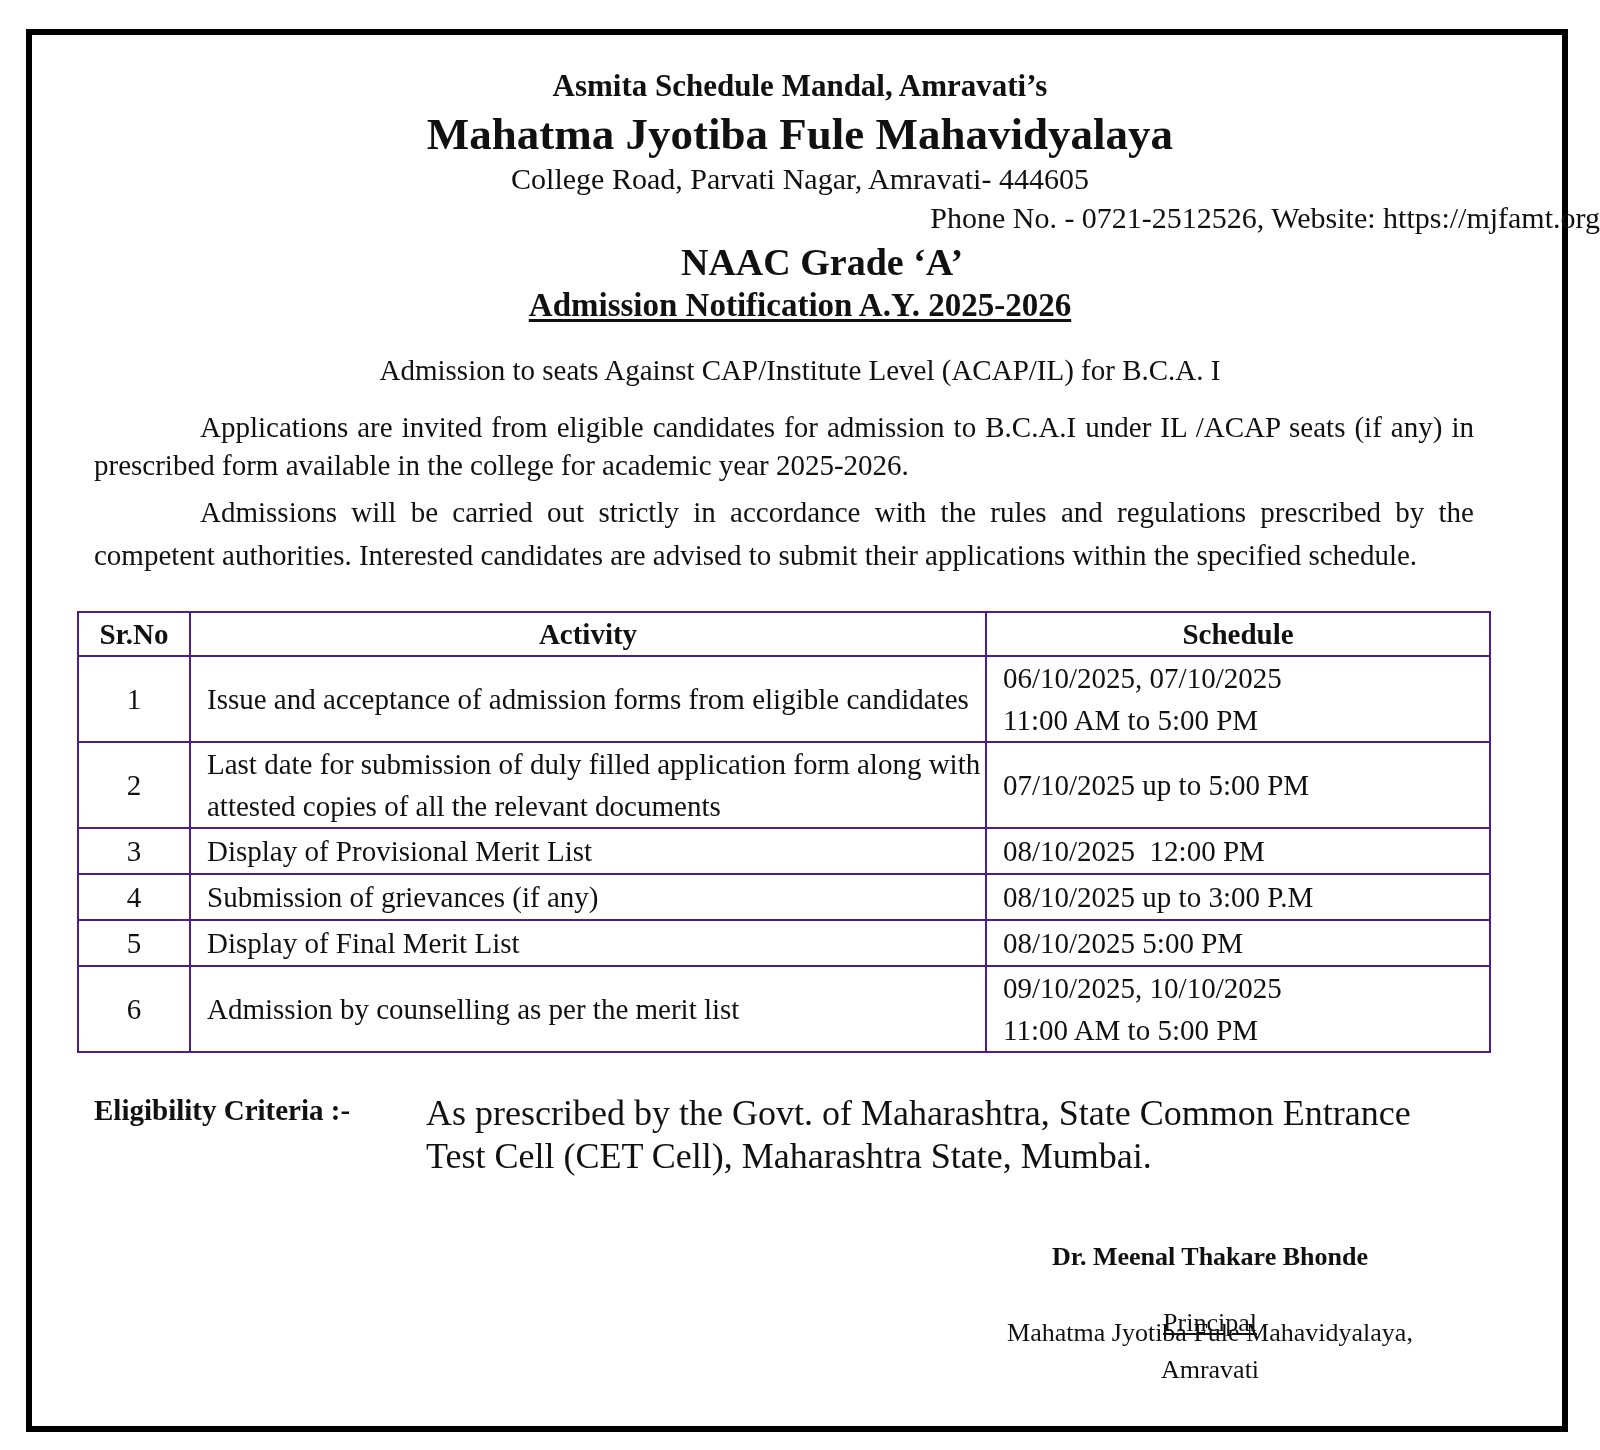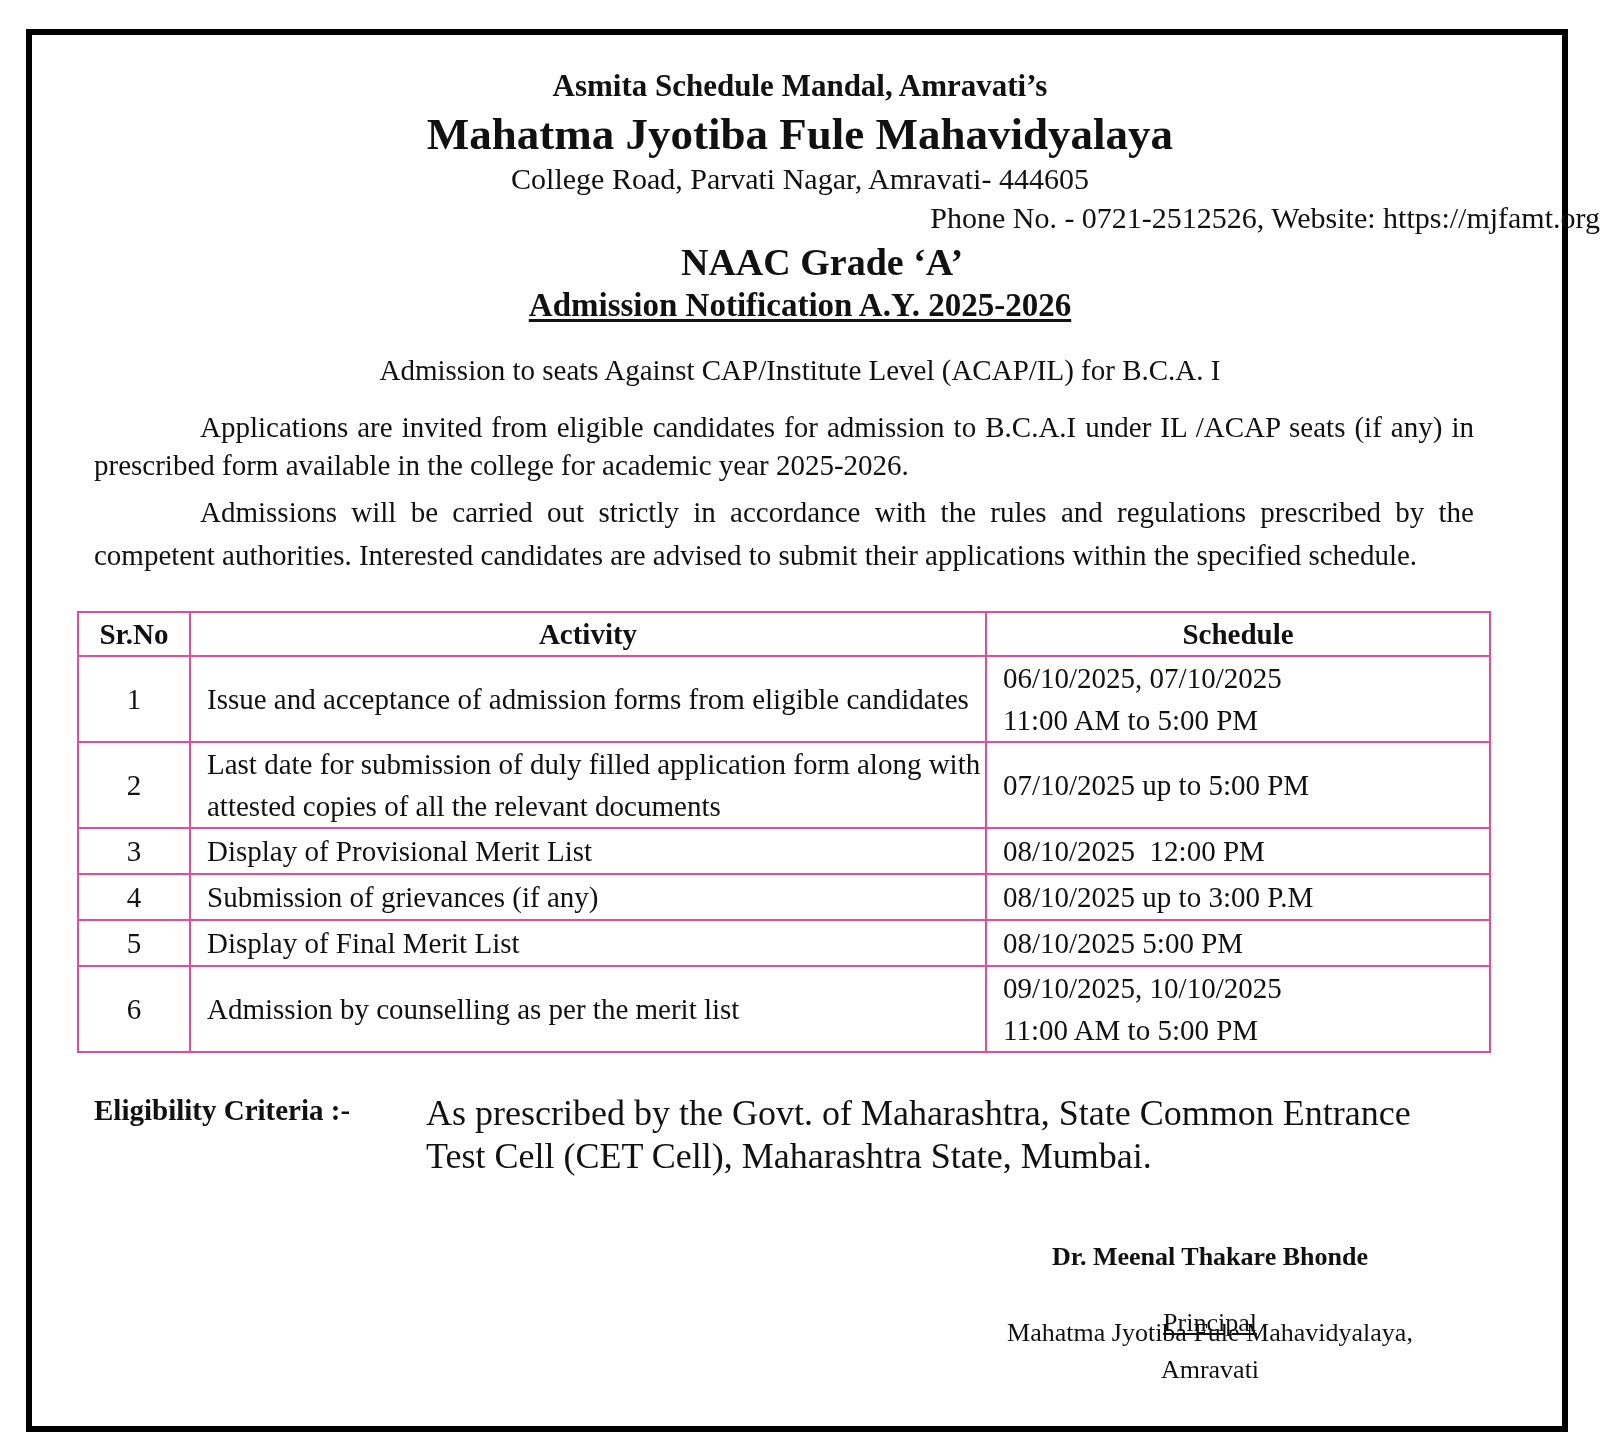--- a/index.html
+++ b/index.html
@@ -27,21 +27,21 @@
     position: absolute; left: 94px; width: 1380px; font-size: 29px; line-height: 38px;
     text-align: justify; text-indent: 106px; margin-top: 44px;
   }
   .para1 { top: 364px; }
   .para2 { top: 447px; line-height: 43px; }
 
   table.sched {
     position: absolute; left: 77px; top: 611px; width: 1414px;
     border-collapse: collapse; font-size: 29px;
   }
-  table.sched th, table.sched td { border: 2px solid #ec4899; padding: 0; }
+  table.sched th, table.sched td { border: 2px solid #4c1d95; padding: 0; }
   table.sched th { font-weight: bold; text-align: center; height: 42px; }
   table.sched td { line-height: 42px; vertical-align: middle; }
   .c-sr { width: 110px; text-align: center; }
   .c-act { width: 778px; padding-left: 16px !important; }
   .c-sch { padding-left: 16px !important; }
   tr.r2 td { height: 84px; }
   tr.r1 td { height: 44px; }
   tr.rtall td { height: 84px; }
 
   .elig-label { left: 94px; top: 1094px; font-size: 29px; font-weight: bold; }

